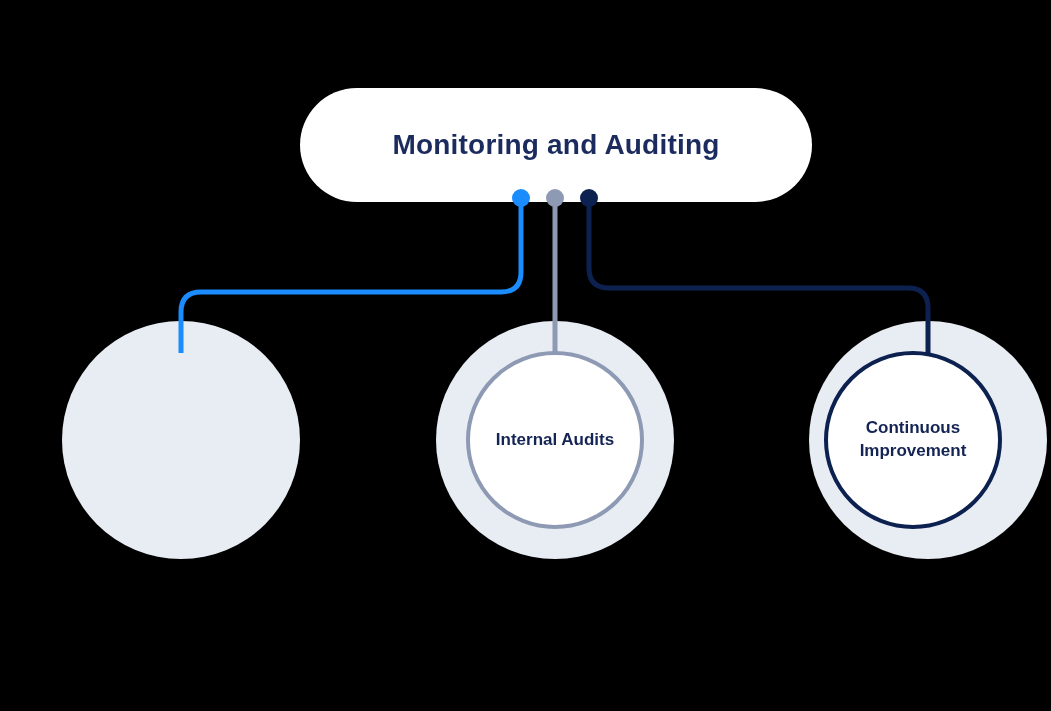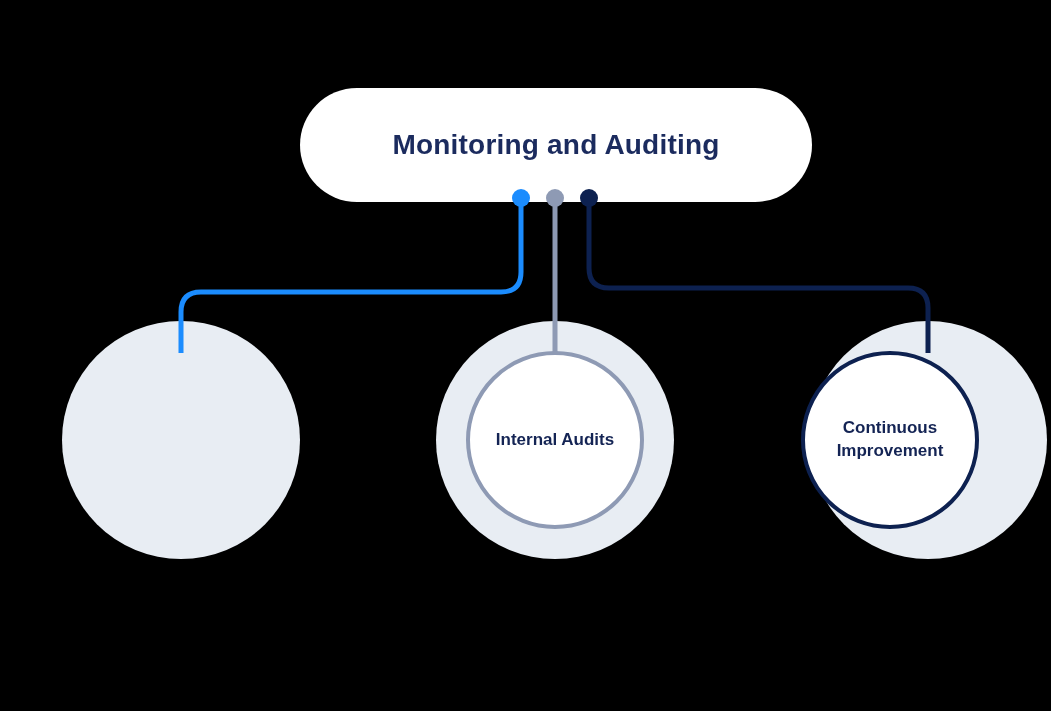--- a/index.html
+++ b/index.html
@@ -77,21 +77,21 @@
     border-radius: 50%;
     background: var(--node-bg);
     display: flex;
     align-items: center;
     justify-content: center;
     text-align: center;
     z-index: 3;
   }
   .node.pos-0 { left: 92px;  top: 351px; border: 4px solid var(--blue); }
   .node.pos-1 { left: 466px; top: 351px; border: 4px solid var(--slate); }
-  .node.pos-2 { left: 801px; top: 351px; border: 4px solid var(--navy); }
+  .node.pos-2 { left: 824px; top: 351px; border: 4px solid var(--navy); }
   .node .node-label {
     width: 132px;
     color: var(--node-text);
     font-size: 17px;
     font-weight: 700;
     line-height: 1.35;
   }
 </style>
 </head>
 <body>

